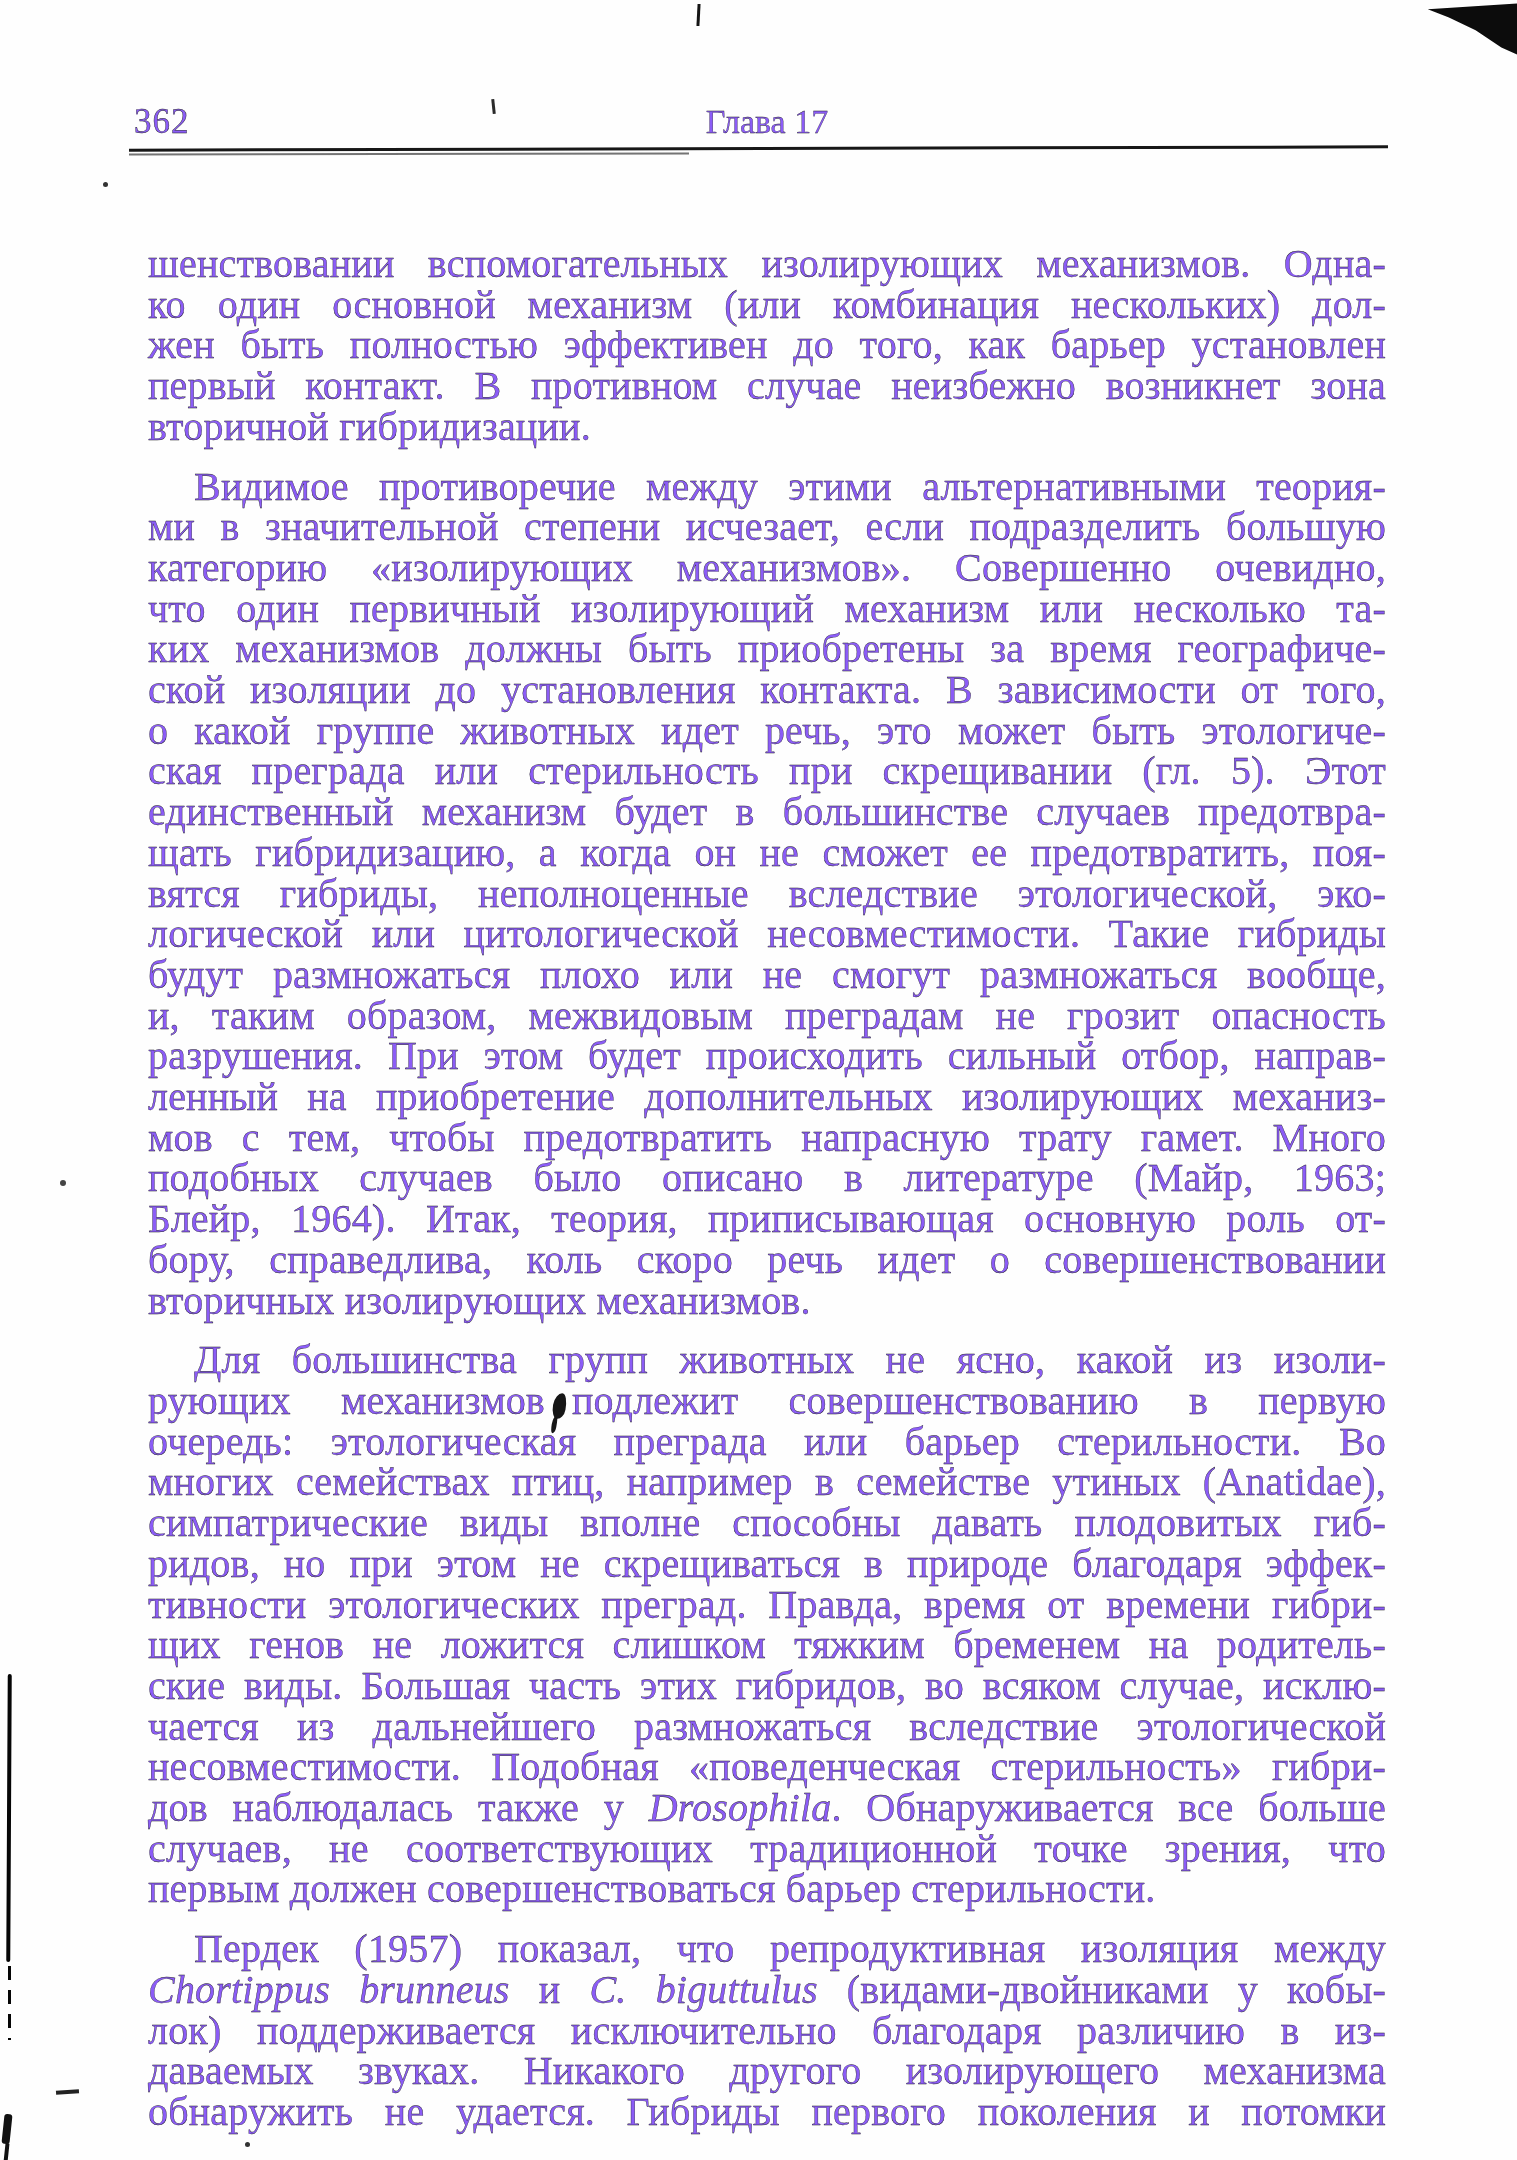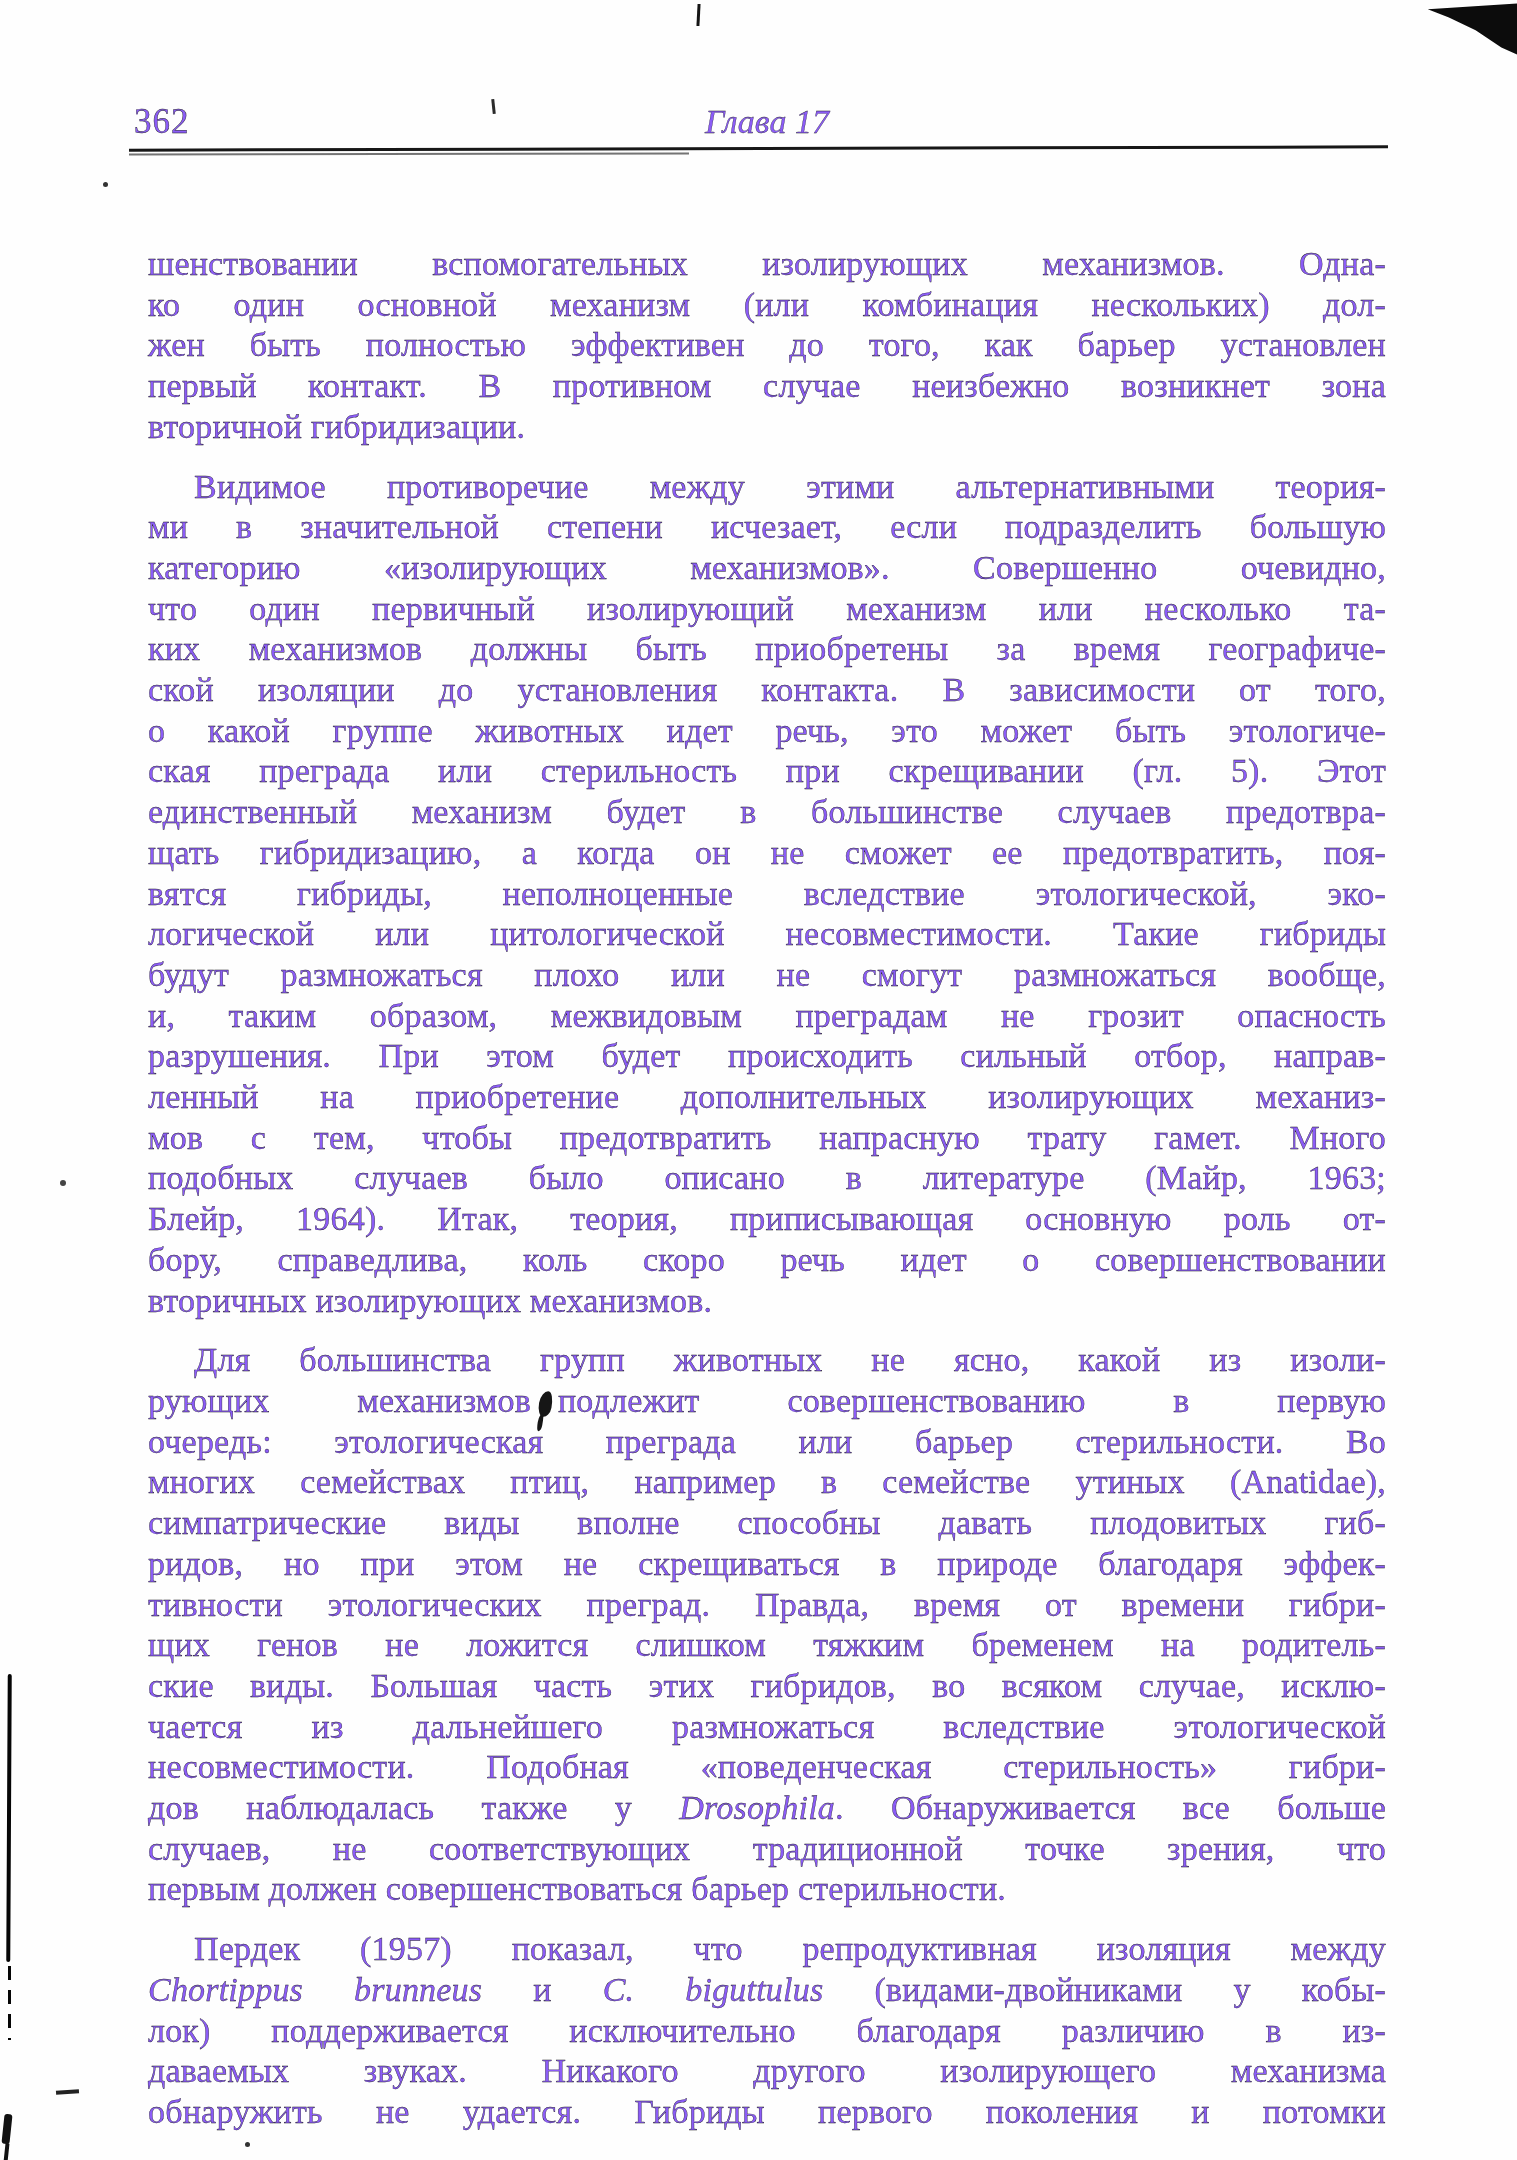--- a/index.html
+++ b/index.html
@@ -12,35 +12,35 @@
     color:#8b5cf6;
   }
   
   .pgnum{
     position:absolute;left:134px;top:102px;
     font-size:35px;letter-spacing:1px;
     -webkit-text-stroke:0.4px #1a1a1a;
   }
   .chap{
     position:absolute;left:148px;top:103px;width:1238px;
-    text-align:center;font-style:italic;font-size:34px;
+    text-align:center;font-size:34px;
     -webkit-text-stroke:0.3px #1a1a1a;
   }
   .rule{
     position:absolute;left:129px;top:147px;width:1259px;height:3px;
     background:#171717;transform:rotate(-0.15deg);
   }
   .rule-echo{
     position:absolute;left:129px;top:153px;width:560px;height:2px;
     background:#2a2a2a;opacity:.65;transform:rotate(-0.1deg);
   }
   
   .body{
     position:absolute;left:148px;top:244px;width:1238px;
-    font-size:34px;line-height:40.7px;
+    font-size:40px;line-height:40.7px;
     letter-spacing:0.2px;
     -webkit-text-stroke:0.35px #1a1a1a;
   }
   .line{text-align:justify;text-align-last:justify;}
   .line.noj{text-align:left;text-align-last:left;}
   .line.ind{text-indent:46px;margin-top:19px;}
   .it{font-style:italic;}
   
   .blot{
     display:inline-block;width:13px;height:26px;

